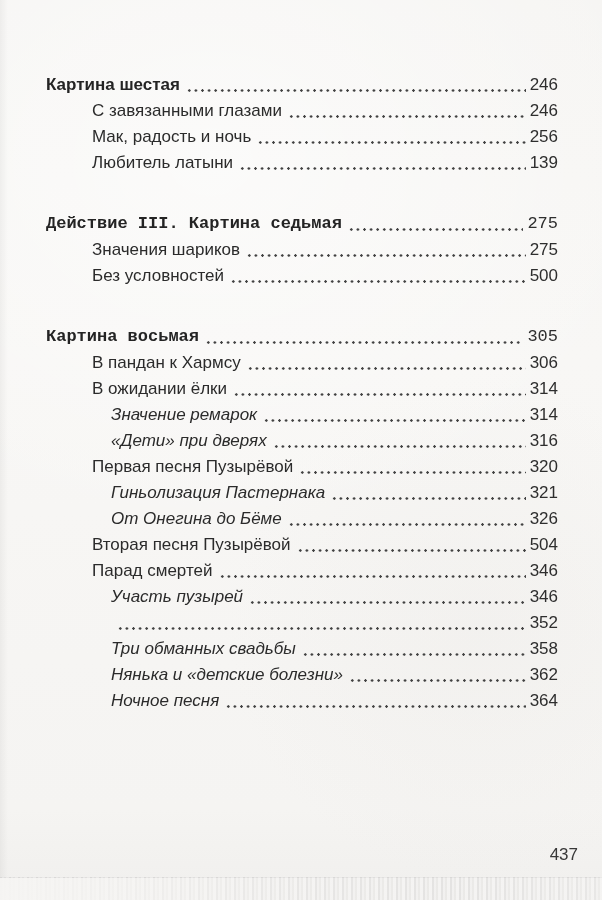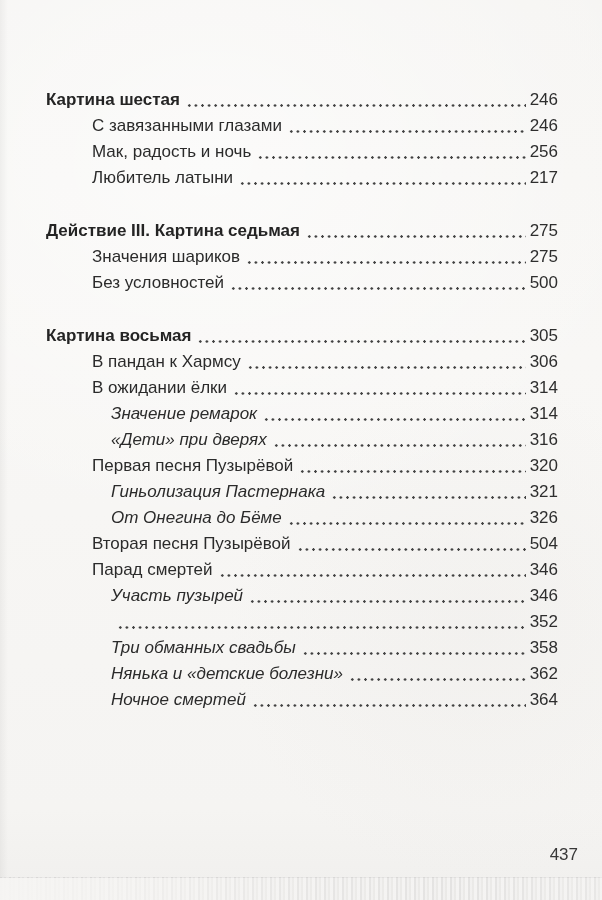--- a/index.html
+++ b/index.html
@@ -23,33 +23,33 @@
   .page::before {
     content: "";
     position: absolute;
     left: 0; top: 0; bottom: 0;
     width: 8px;
     background: linear-gradient(90deg, rgba(0,0,0,0.045), rgba(0,0,0,0));
     pointer-events: none;
   }
   .toc {
     position: absolute;
-    top: 87px;
+    top: 72px;
     left: 46px;
     width: 512px;
   }
   .row {
     display: flex;
     align-items: baseline;
     height: 26px;
     line-height: 26px;
     font-size: 17px;
     white-space: nowrap;
   }
-  .row.sec { margin-top: 27px; }
+  .row.sec { margin-top: 35px; font-family: Liberation Mono, monospace; }
   .row.lv1 { padding-left: 46px; }
   .row.lv2 { padding-left: 65px; }
   .row.b .label { font-weight: 700; color: #242424; }
   .row.i .label { font-style: italic; }
   .label { flex: 0 0 auto; }
   .dots {
     flex: 1 1 auto;
     align-self: flex-end;
     height: 3px;
     margin: 0 4px 6px 6px;
@@ -108,21 +108,21 @@
     <span class="pg">246</span>
   </div>
       <div class="row lv1">
     <span class="label">Мак, радость и ночь</span>
     <span class="dots"></span>
     <span class="pg">256</span>
   </div>
       <div class="row lv1">
     <span class="label">Любитель латыни</span>
     <span class="dots"></span>
-    <span class="pg">217</span>
+    <span class="pg">139</span>
   </div>
       <div class="row lv0 b sec">
     <span class="label">Действие III. Картина седьмая</span>
     <span class="dots"></span>
     <span class="pg">275</span>
   </div>
       <div class="row lv1">
     <span class="label">Значения шариков</span>
     <span class="dots"></span>
     <span class="pg">275</span>
@@ -195,20 +195,20 @@
     <span class="label">Три обманных свадьбы</span>
     <span class="dots"></span>
     <span class="pg">358</span>
   </div>
       <div class="row lv2 i">
     <span class="label">Нянька и «детские болезни»</span>
     <span class="dots"></span>
     <span class="pg">362</span>
   </div>
       <div class="row lv2 i">
-    <span class="label">Ночное смертей</span>
+    <span class="label">Ночное песня</span>
     <span class="dots"></span>
     <span class="pg">364</span>
   </div>
     </div>
   <div class="folio">437</div>
   <div class="page-edge"></div>
 </div>
 
 </body></html>

